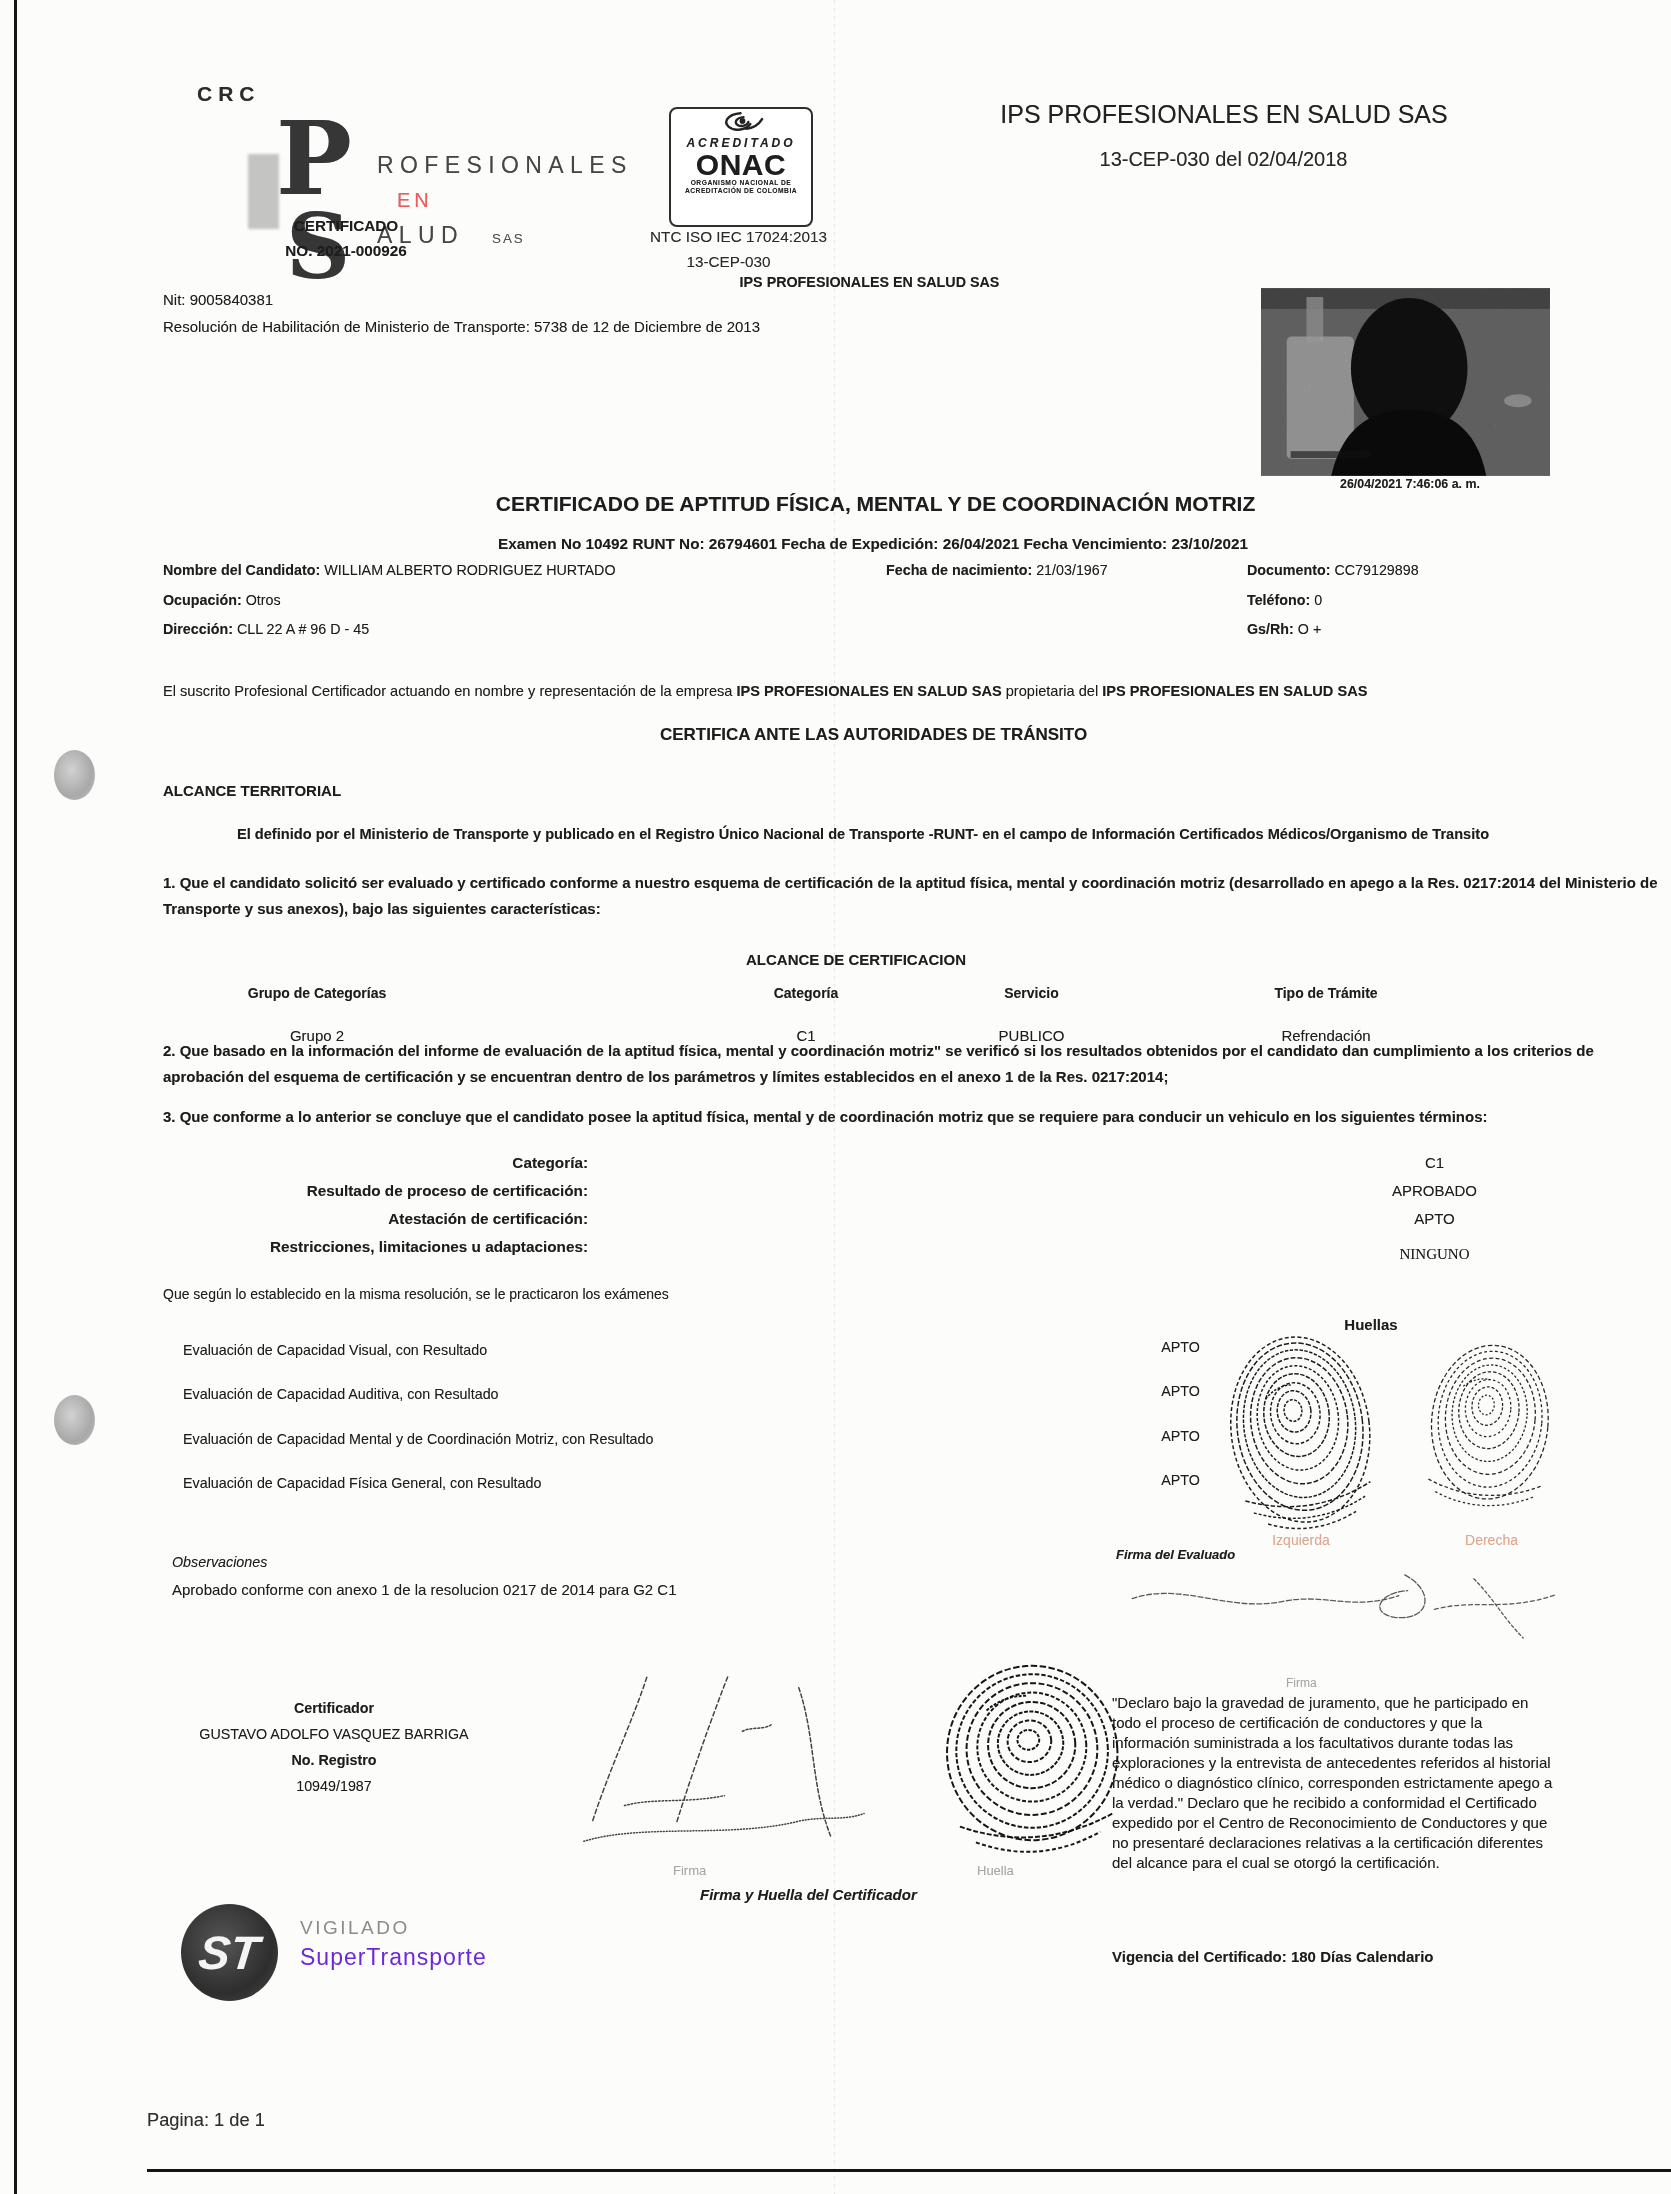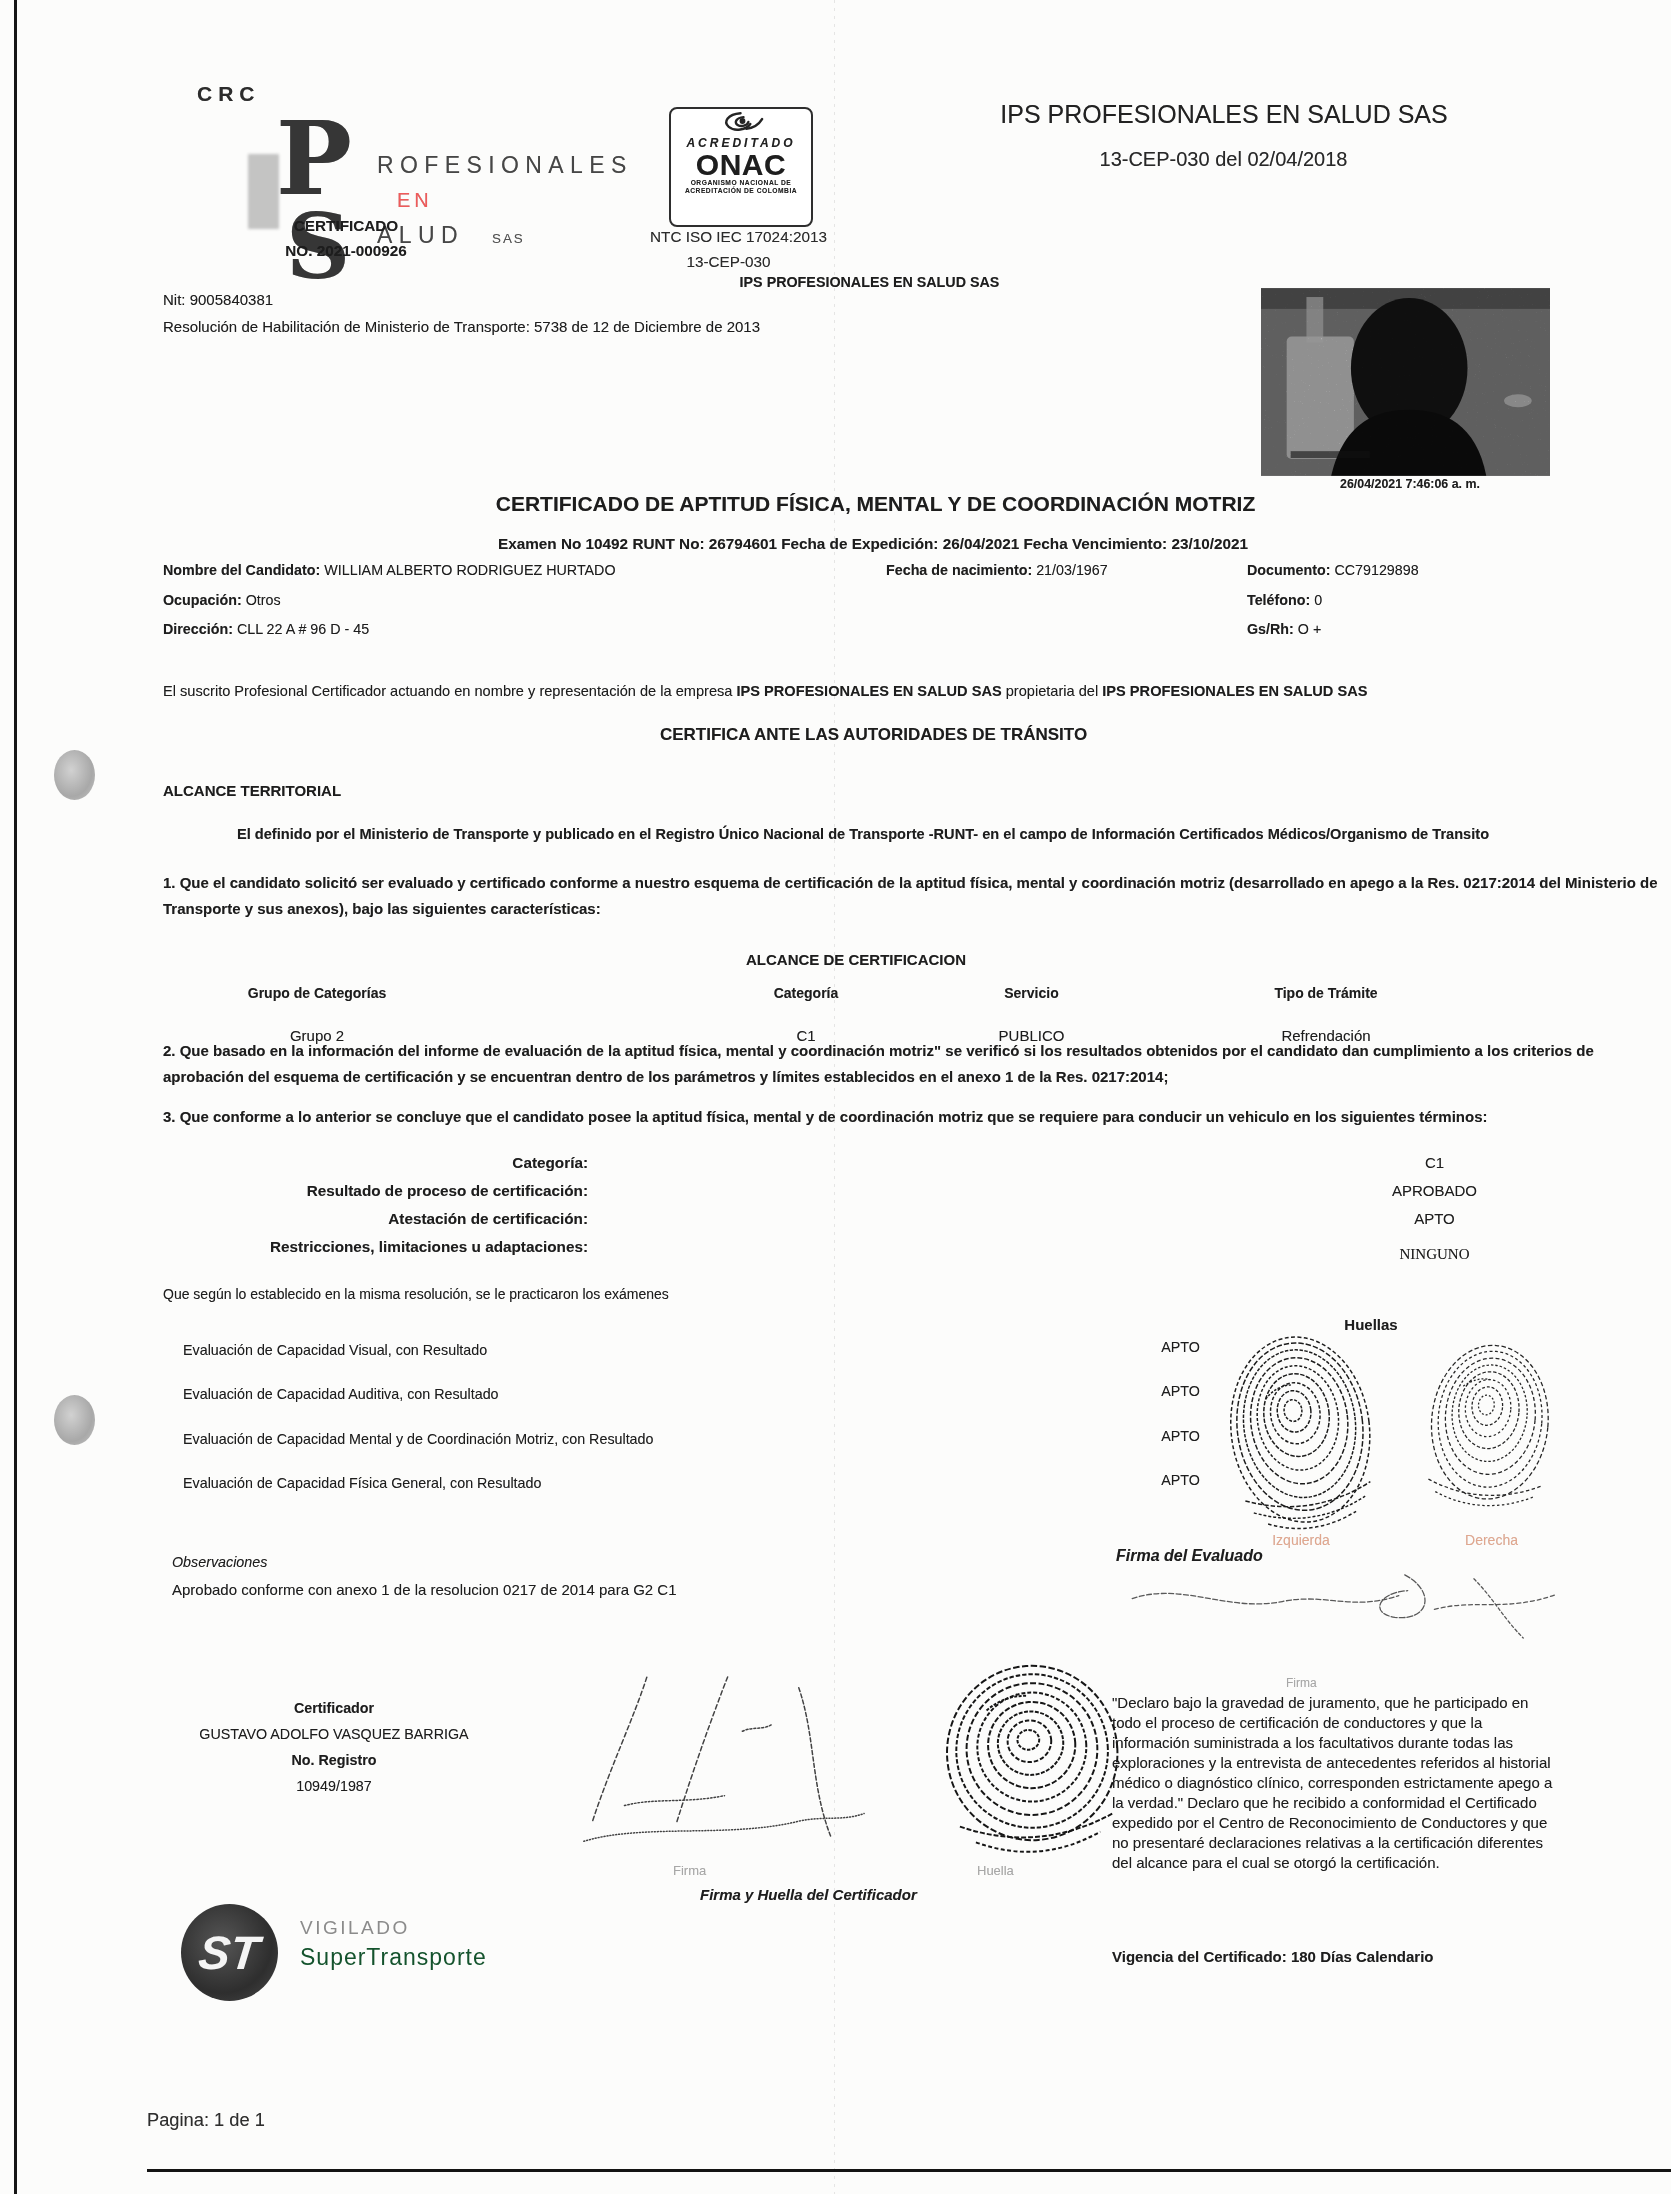--- a/index.html
+++ b/index.html
@@ -64,34 +64,34 @@
   .alc-cert-h{left:495px;top:951px;width:722px;font-size:15px;}
   .tblh{top:985px;font-size:14px;font-weight:bold;}
   .tblr{top:1027px;font-size:15px;}
   .res-label{left:163px;width:425px;font-size:15.3px;font-weight:bold;text-align:right;}
   .res-value{left:1296px;width:277px;font-size:15px;text-align:center;}
   .res-note{left:163px;top:1286px;font-size:14px;}
   .eval-label{left:183px;font-size:14.3px;}
   .eval-value{left:1131px;width:99px;font-size:14.3px;text-align:center;}
   .huellas-h{left:1267px;top:1316px;width:208px;font-size:15px;font-weight:600;}
   .fp-label{top:1532px;font-size:14px;color:#c2410c;}
-  .firma-eval{left:1116px;top:1547px;font-size:16px;}
+  .firma-eval{left:1116px;top:1547px;font-size:13px;}
   .obs-h{left:172px;top:1554px;font-size:14.3px;}
   .obs-t{left:172px;top:1581px;font-size:15px;}
   .cert-block{left:173px;top:1695px;width:322px;font-size:14.3px;line-height:26px;}
   .firma-faint{font-size:13px;color:#555;opacity:.5;}
   .firma-caption{left:700px;top:1886px;font-size:15px;}
   .decl{left:1112px;top:1693px;width:448px;font-size:15px;line-height:20px;}
   .vigencia{left:1112px;top:1948px;font-size:15px;}
   .st-circle{left:181px;top:1904px;width:97px;height:97px;border-radius:50%;
     background:radial-gradient(circle at 42% 40%,#565656 0%,#2e2e2e 62%,#4c4c4c 100%);
     display:flex;align-items:center;justify-content:center;}
   .st-text{font-size:47px;font-weight:bold;font-style:italic;color:#f4f4f4;text-shadow:none;transform:skewX(-6deg);}
   .vigilado{left:300px;top:1917px;font-size:19px;color:#8b8b8b;letter-spacing:2.5px;text-shadow:none;}
-  .supertrans{left:300px;top:1944px;font-size:23px;color:#14532d;letter-spacing:1px;text-shadow:none;}
+  .supertrans{left:300px;top:1944px;font-size:23px;color:#6d28d9;letter-spacing:1px;text-shadow:none;}
   .footer{left:147px;top:2109px;font-size:18.3px;color:#2e2e2e;}
   svg{display:block;}
 </style>
 </head>
 <body>
 
 <div class="abs edge-left"></div>
 <div class="abs edge-bottom"></div>
 <div class="abs fold"></div>
 <div class="abs hole" style="left:54px;top:750px;"></div>

